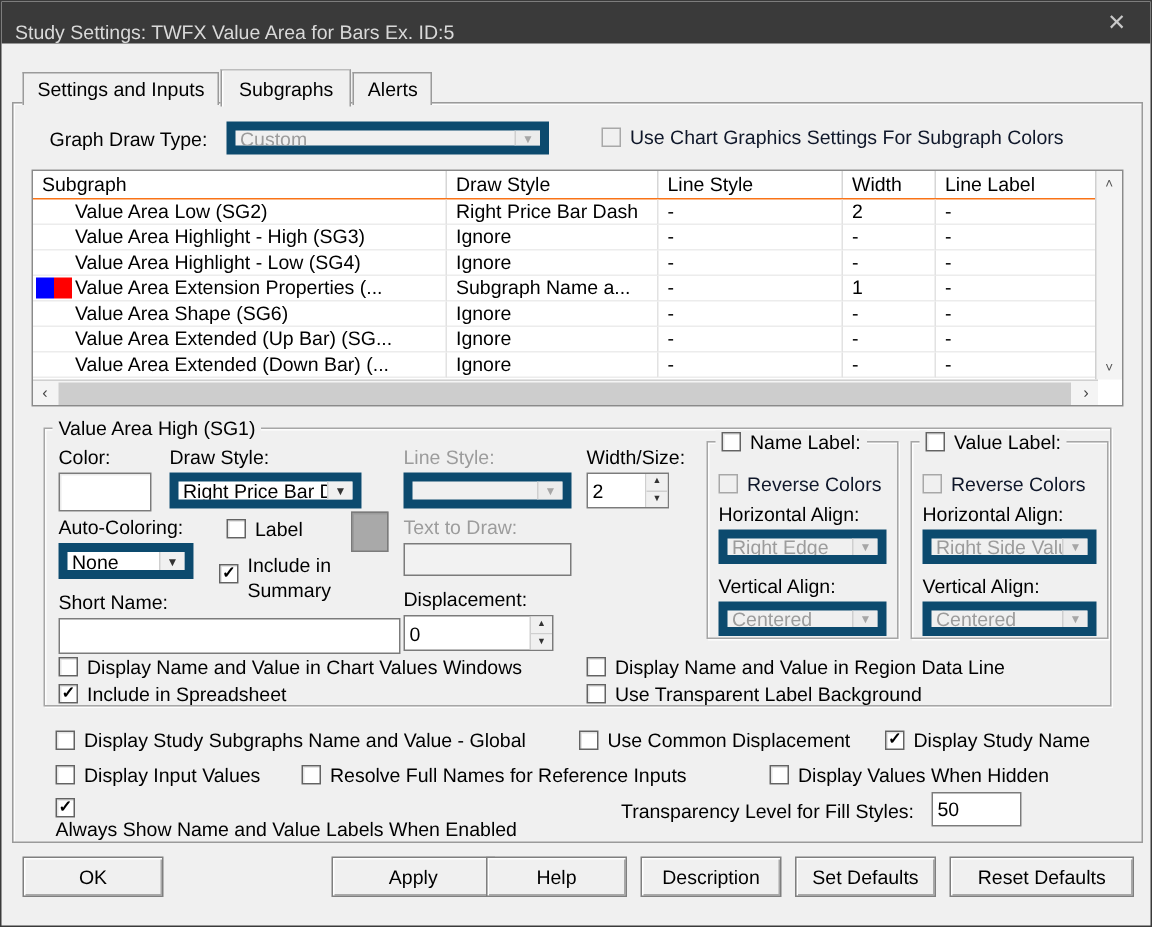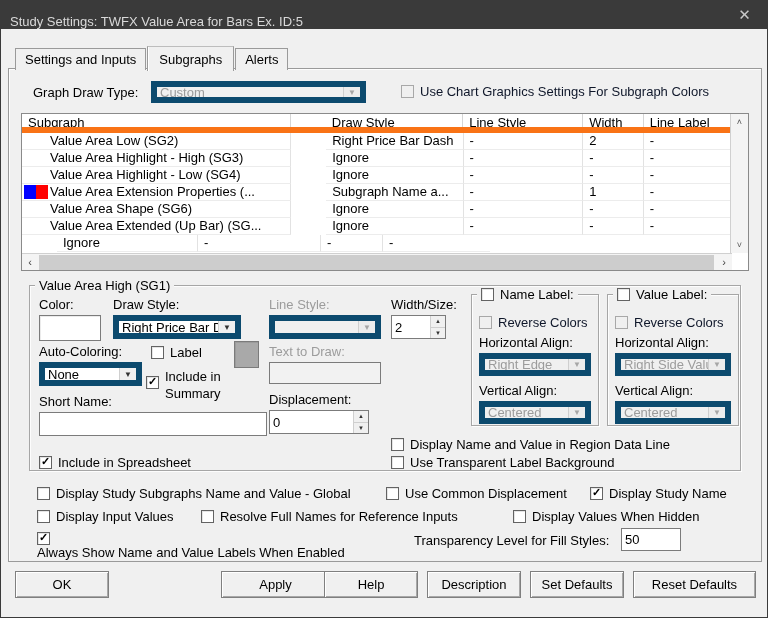--- a/index.html
+++ b/index.html
@@ -42,27 +42,27 @@
   .cb .box.on::after { content:"✓"; position:absolute; left:1px; top:-2px; font-size:11px; font-weight:bold; color:#000; }
   .cb.disabled .box { border-color:#a8a8a8; background:#f0f0f0; box-shadow:none; }
   .cb.disabled .cbl { color:#0f172a; }
 
   
   .group { position:absolute; border:1px solid #a6a6a6; box-shadow:1px 1px 0 #fdfdfd, inset 1px 1px 0 #fdfdfd; }
   .legend { position:absolute; background:#f0f0f0; padding:0 4px; white-space:nowrap; z-index:2; }
 
   
   .table { position:absolute; left:20px; top:112px; width:728px; height:158px; background:#fff; border:1px solid #8a8a8a; }
-  .thead { display:flex; height:19px; border-bottom:6px solid #f97316; }
+  .thead { display:flex; height:19px; border-bottom:1px solid #f97316; }
   .th { padding:1px 0 0 6px; border-right:1px solid #d6d6d6; white-space:nowrap; overflow:hidden; }
   .trow { display:flex; height:17px; }
   .td { border-right:1px solid #e2e2e2; border-bottom:1px solid #ececec; white-space:nowrap; overflow:hidden; padding:0 0 0 6px; line-height:16px; }
   .c1 { width:276px; padding-left:28px; position:relative; }
   .th.c1 { padding-left:6px; }
-  .c2 { width:141px;margin-left:35px; } .c3 { width:123px; } .c4 { width:62px; } .c5 { width:107px; border-right:none; }
+  .c2 { width:141px; } .c3 { width:123px; } .c4 { width:62px; } .c5 { width:107px; border-right:none; }
   .swatch2 { position:absolute; left:2px; top:1px; width:24px; height:14px; display:flex; }
   .swatch2 span { flex:1; }
   .vscroll { position:absolute; right:0; top:0; width:18px; height:139px; background:#f4f4f4; border-left:1px solid #d0d0d0; font-size:9px; color:#555; }
   .vscroll .sa { position:absolute; left:0; width:100%; height:16px; display:flex; align-items:center; justify-content:center; }
   .hscroll { position:absolute; left:0; bottom:0; width:710px; height:17px; background:#f4f4f4; border-top:1px solid #d0d0d0; font-size:11px; color:#444; }
   .hscroll .sa { position:absolute; top:0; height:100%; width:16px; display:flex; align-items:center; justify-content:center; }
   .hthumb { position:absolute; left:17px; top:1px; height:15px; width:675px; background:#cdcdcd; }
 
   .swatchbtn { position:absolute; border:1px solid #7b7b7b; box-shadow:inset 1px 1px 0 rgba(0,0,0,0.08); }
 
@@ -152,20 +152,21 @@
       <div class="td c5">-</div>
     </div>
     <div class="trow">
       <div class="td c1">Value Area Extended (Up Bar) (SG...</div>
       <div class="td c2">Ignore</div>
       <div class="td c3">-</div>
       <div class="td c4">-</div>
       <div class="td c5">-</div>
     </div>
     <div class="trow">
+      <div class="td c1">Value Area Extended (Down Bar) (...</div>
       <div class="td c2">Ignore</div>
       <div class="td c3">-</div>
       <div class="td c4">-</div>
       <div class="td c5">-</div>
     </div>
     <div class="vscroll">
       <span class="sa" style="top:0;">˄</span>
       <span class="sa" style="bottom:0;">˅</span>
     </div>
     <div class="hscroll">
@@ -196,21 +197,21 @@
   <span class="lbl" style="left:390px;top:296px;">Width/Size:</span>
   <div class="spin" style="left:390px;top:314px;width:55px;height:24px;">
     <span class="val">2</span>
     <span class="btns">
         <span>▲</span>
         <span>▼</span>
       </span>
   </div>
 
   <span class="lbl" style="left:38px;top:343px;">Auto-Coloring:</span>
-  <div class="combo" style="left:38px;top:361px;width:103px;height:24px;">
+  <div class="combo" style="left:38px;top:361px;width:90px;height:24px;">
     <span class="val">None</span>
     <span class="arrow">▼</span>
   </div>
 
   <label class="cb" style="left:150px;top:344px;">
     <span class="box"></span>
     <span class="cbl">Label</span>
   </label>
   <span class="swatchbtn" style="left: 233px; top: 340px; width: 25px; height: 27px; background-color: rgb(169, 169, 169);"></span>
 
@@ -271,20 +272,24 @@
   <div class="combo disabled" style="left:614px;top:352px;width:116px;height:23px;">
     <span class="val">Right Side Valu</span>
     <span class="arrow">▼</span>
   </div>
   <span class="lbl" style="left:614px;top:382px;">Vertical Align:</span>
   <div class="combo disabled" style="left:614px;top:400px;width:116px;height:23px;">
     <span class="val">Centered</span>
     <span class="arrow">▼</span>
   </div>
 
+  <label class="cb" style="left:38px;top:436px;">
+    <span class="box"></span>
+    <span class="cbl">Display Name and Value in Chart Values Windows</span>
+  </label>
   <label class="cb" style="left:38px;top:454px;">
     <span class="box on"></span>
     <span class="cbl">Include in Spreadsheet</span>
   </label>
   <label class="cb" style="left:390px;top:436px;">
     <span class="box"></span>
     <span class="cbl">Display Name and Value in Region Data Line</span>
   </label>
   <label class="cb" style="left:390px;top:454px;">
     <span class="box"></span>

